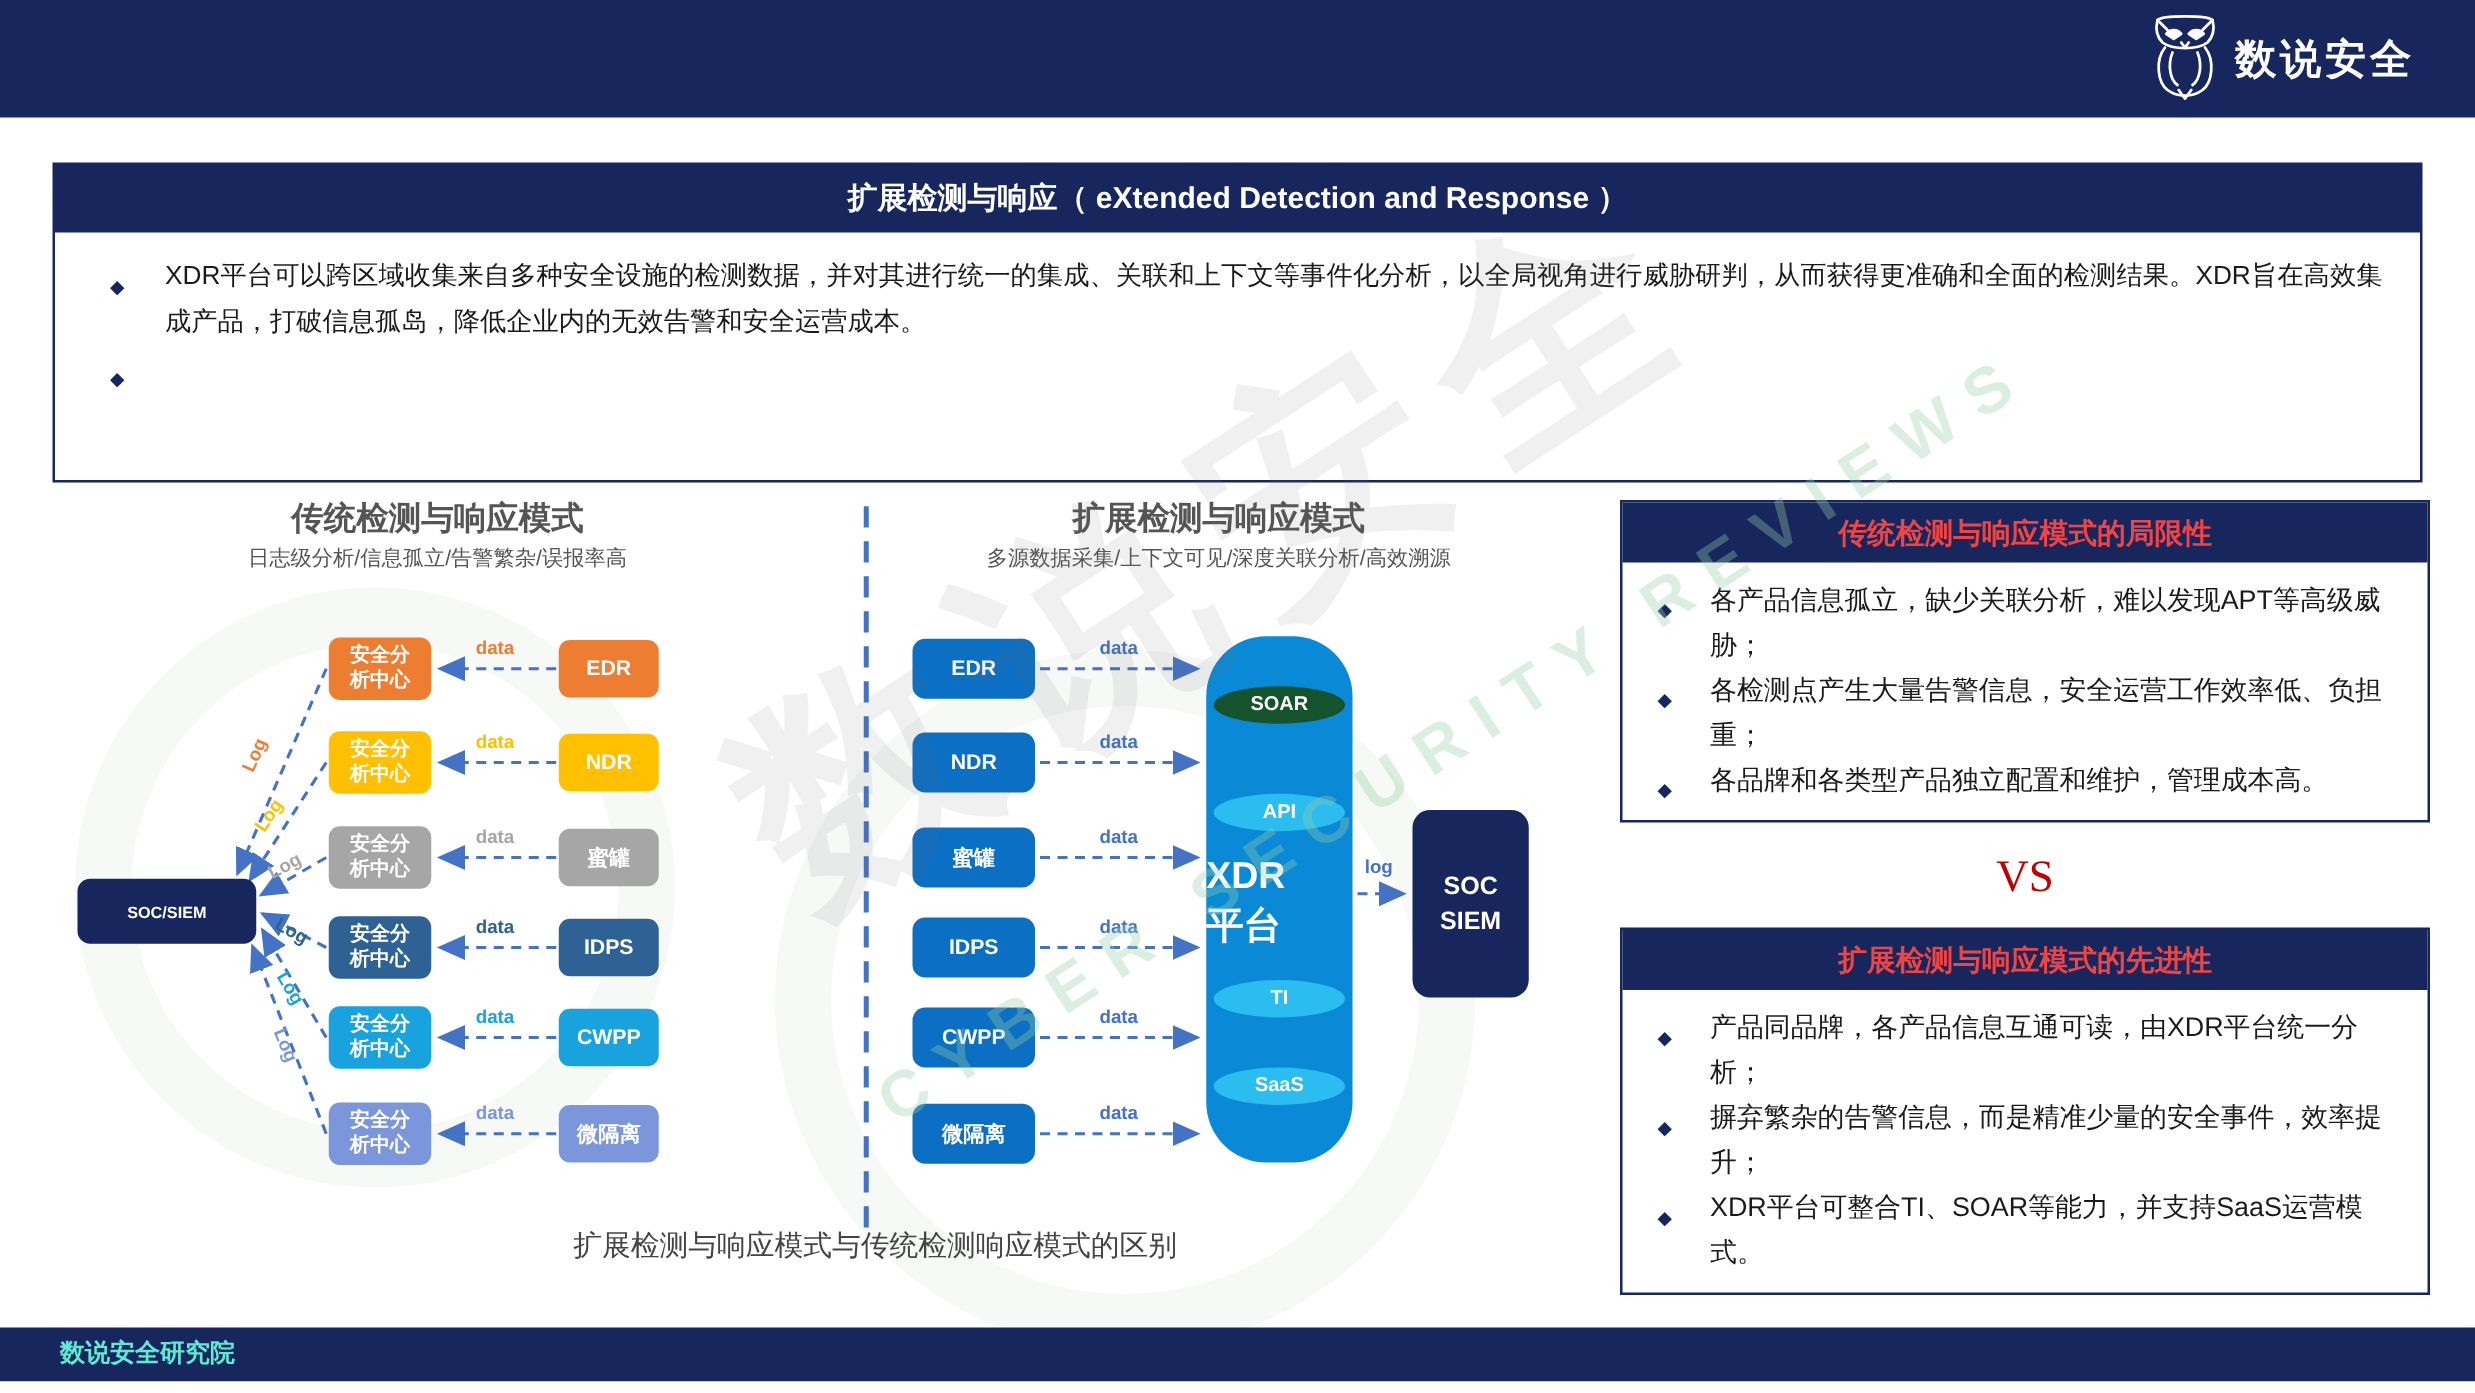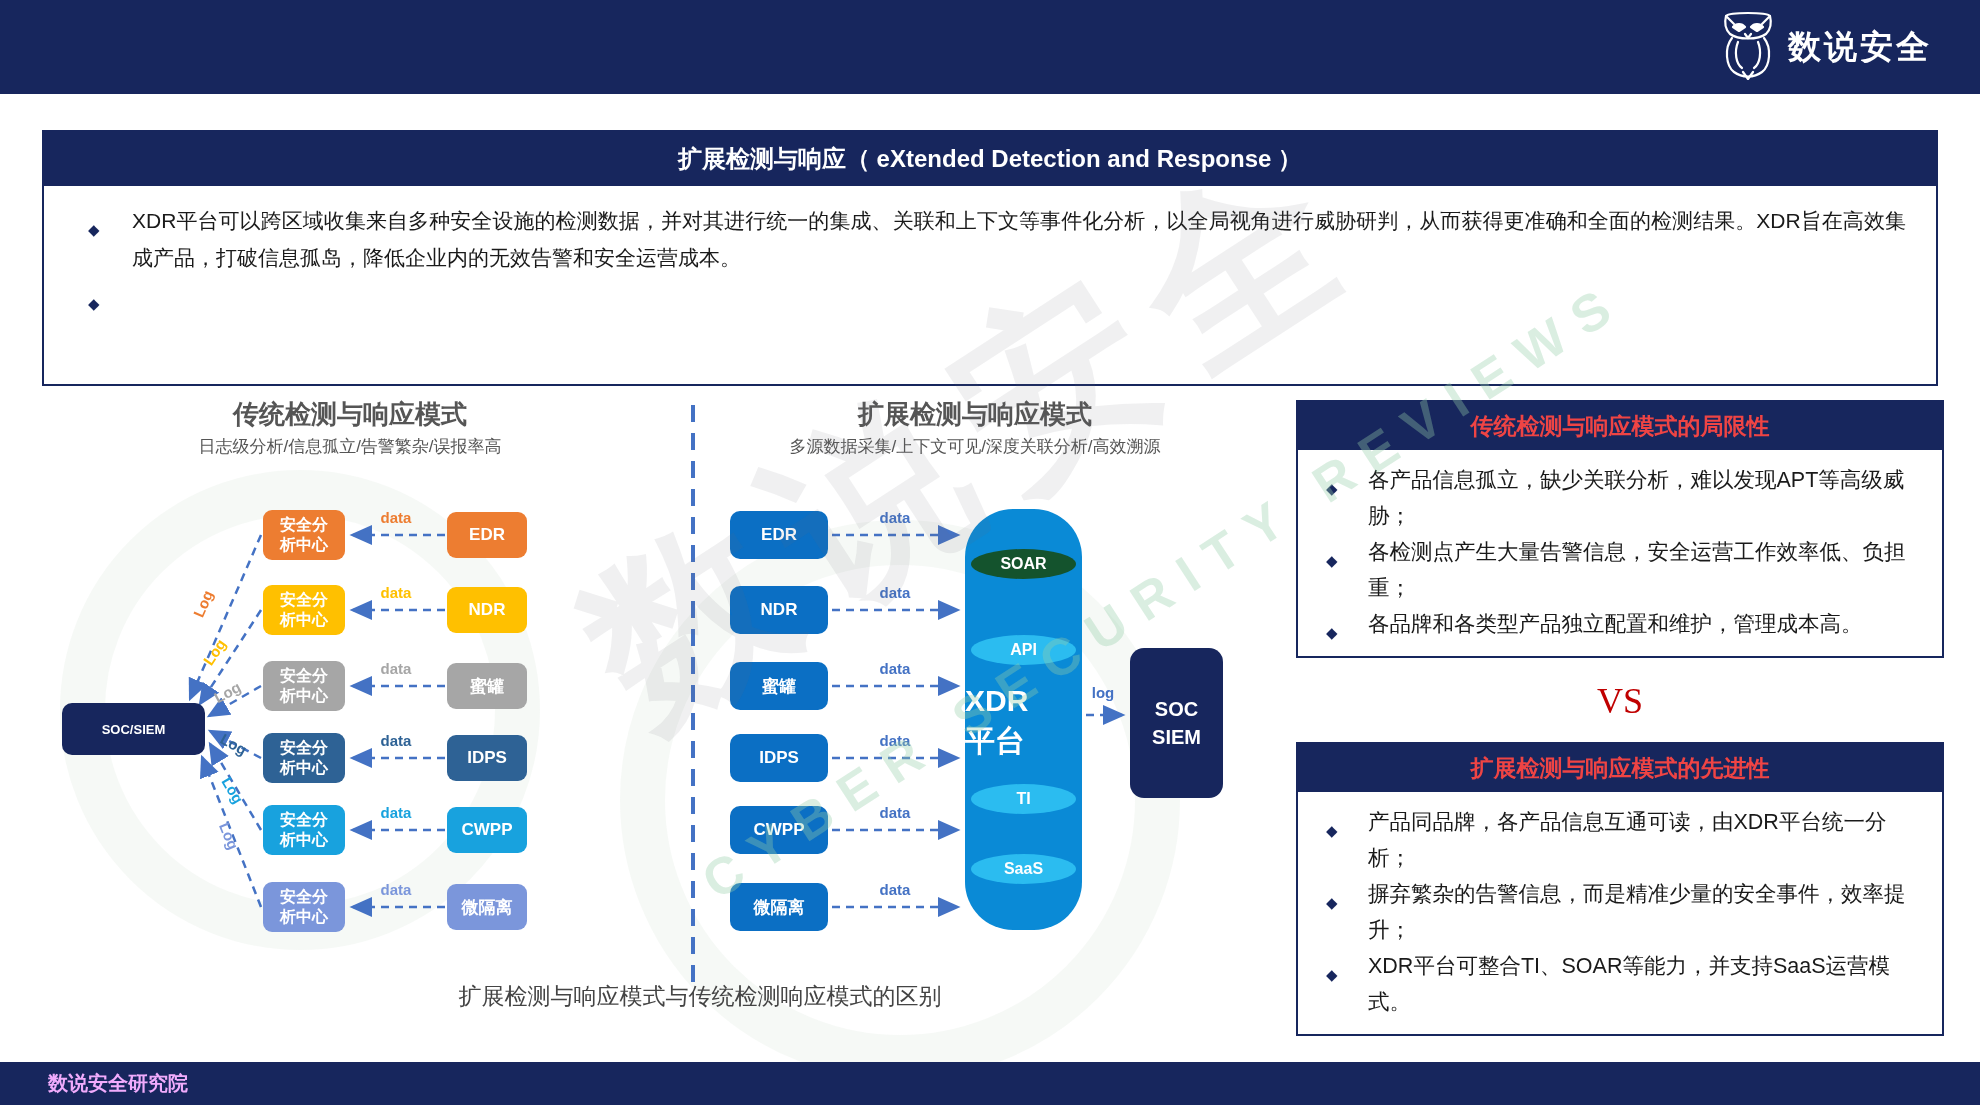--- a/index.html
+++ b/index.html
@@ -54,21 +54,21 @@
   .rbox-head { height:48px; line-height:48px; text-align:center; color:#ef4444;
     font-size:23px; font-weight:bold; }
   .rbox-body { padding:12px 18px 14px 18px; }
   .rbullet { position:relative; padding-left:52px; font-size:21.5px; line-height:36px; color:#1a1a1a; }
   .rbullet .dm { position:absolute; left:10px; top:9px; font-size:15px; color:#17265D; }
   .vs { text-align:center; font-size:36px; font-weight:normal; margin:22px 0 20px 0;
     font-family:"Liberation Serif", serif; }
 
   
   .footer { position:absolute; left:0; top:1062px; width:1980px; height:43px;
-    line-height:43px; color:#f0abfc; font-size:20px; font-weight:bold;
+    line-height:43px; color:#5eead4; font-size:20px; font-weight:bold;
     padding-left:48px; z-index:2; }
 
   
   .wm-cn { position:absolute; left:540px; top:310px; font-size:190px; font-weight:bold;
     letter-spacing:28px; white-space:nowrap; color:rgba(105,105,115,0.10);
     transform:rotate(-33deg); z-index:3; pointer-events:none; }
   .wm-en { position:absolute; left:620px; top:560px; font-size:52px; font-weight:bold;
     letter-spacing:17px; white-space:nowrap; color:rgba(150,205,170,0.35);
     transform:rotate(-33deg); z-index:3; pointer-events:none; }
   .leaf { position:absolute; border-radius:50%; border:45px solid rgba(165,195,170,0.10);

